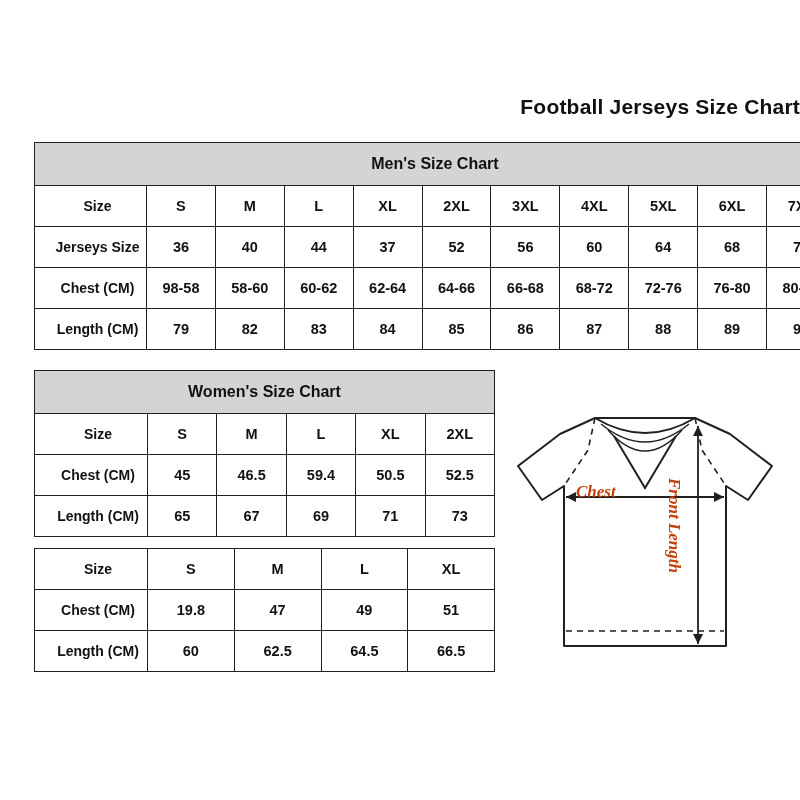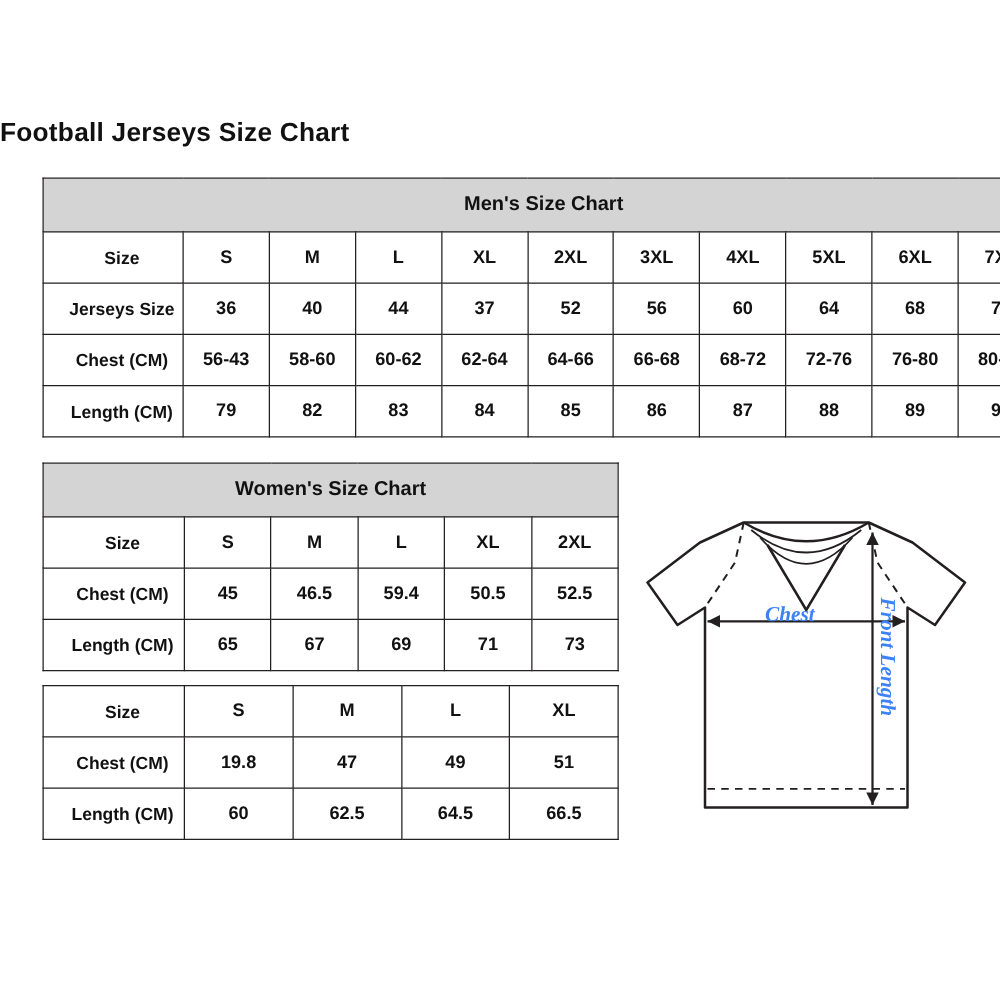--- a/index.html
+++ b/index.html
@@ -19,21 +19,21 @@
   .page {
     position: absolute;
     inset: 0;
   }
 
   .title {
     position: absolute;
     top: 95px;
     left: 0;
     width: 800px;
-    text-align: left;
+    text-align: right;
     font-size: 21px;
     font-weight: bold;
     color: #111111;
     letter-spacing: 0.2px;
   }
 
   table.size-table {
     border-collapse: collapse;
     table-layout: fixed;
     position: absolute;
@@ -100,23 +100,22 @@
   }
   .shirt-wrap svg {
     display: block;
   }
   .measure-label {
     position: absolute;
     font-family: "Liberation Serif", serif;
     font-style: italic;
     font-weight: bold;
     font-size: 17px;
-    color: #3b82f6;
+    color: #c2410c;
     white-space: nowrap;
-    margin-left: 36px;
   }
   #chest-label {
     top: 82px;
     left: 76px;
   }
   #front-length-label {
     top: 78px;
     left: 164px;
     writing-mode: vertical-rl;
     text-orientation: mixed;
@@ -168,21 +167,21 @@
         <td>37</td>
         <td>52</td>
         <td>56</td>
         <td>60</td>
         <td>64</td>
         <td>68</td>
         <td>72</td>
       </tr>
       <tr>
         <td class="row-label">Chest (CM)</td>
-        <td>56-43</td>
+        <td>98-58</td>
         <td>58-60</td>
         <td>60-62</td>
         <td>62-64</td>
         <td>64-66</td>
         <td>66-68</td>
         <td>68-72</td>
         <td>72-76</td>
         <td>76-80</td>
         <td>80-84</td>
       </tr>

